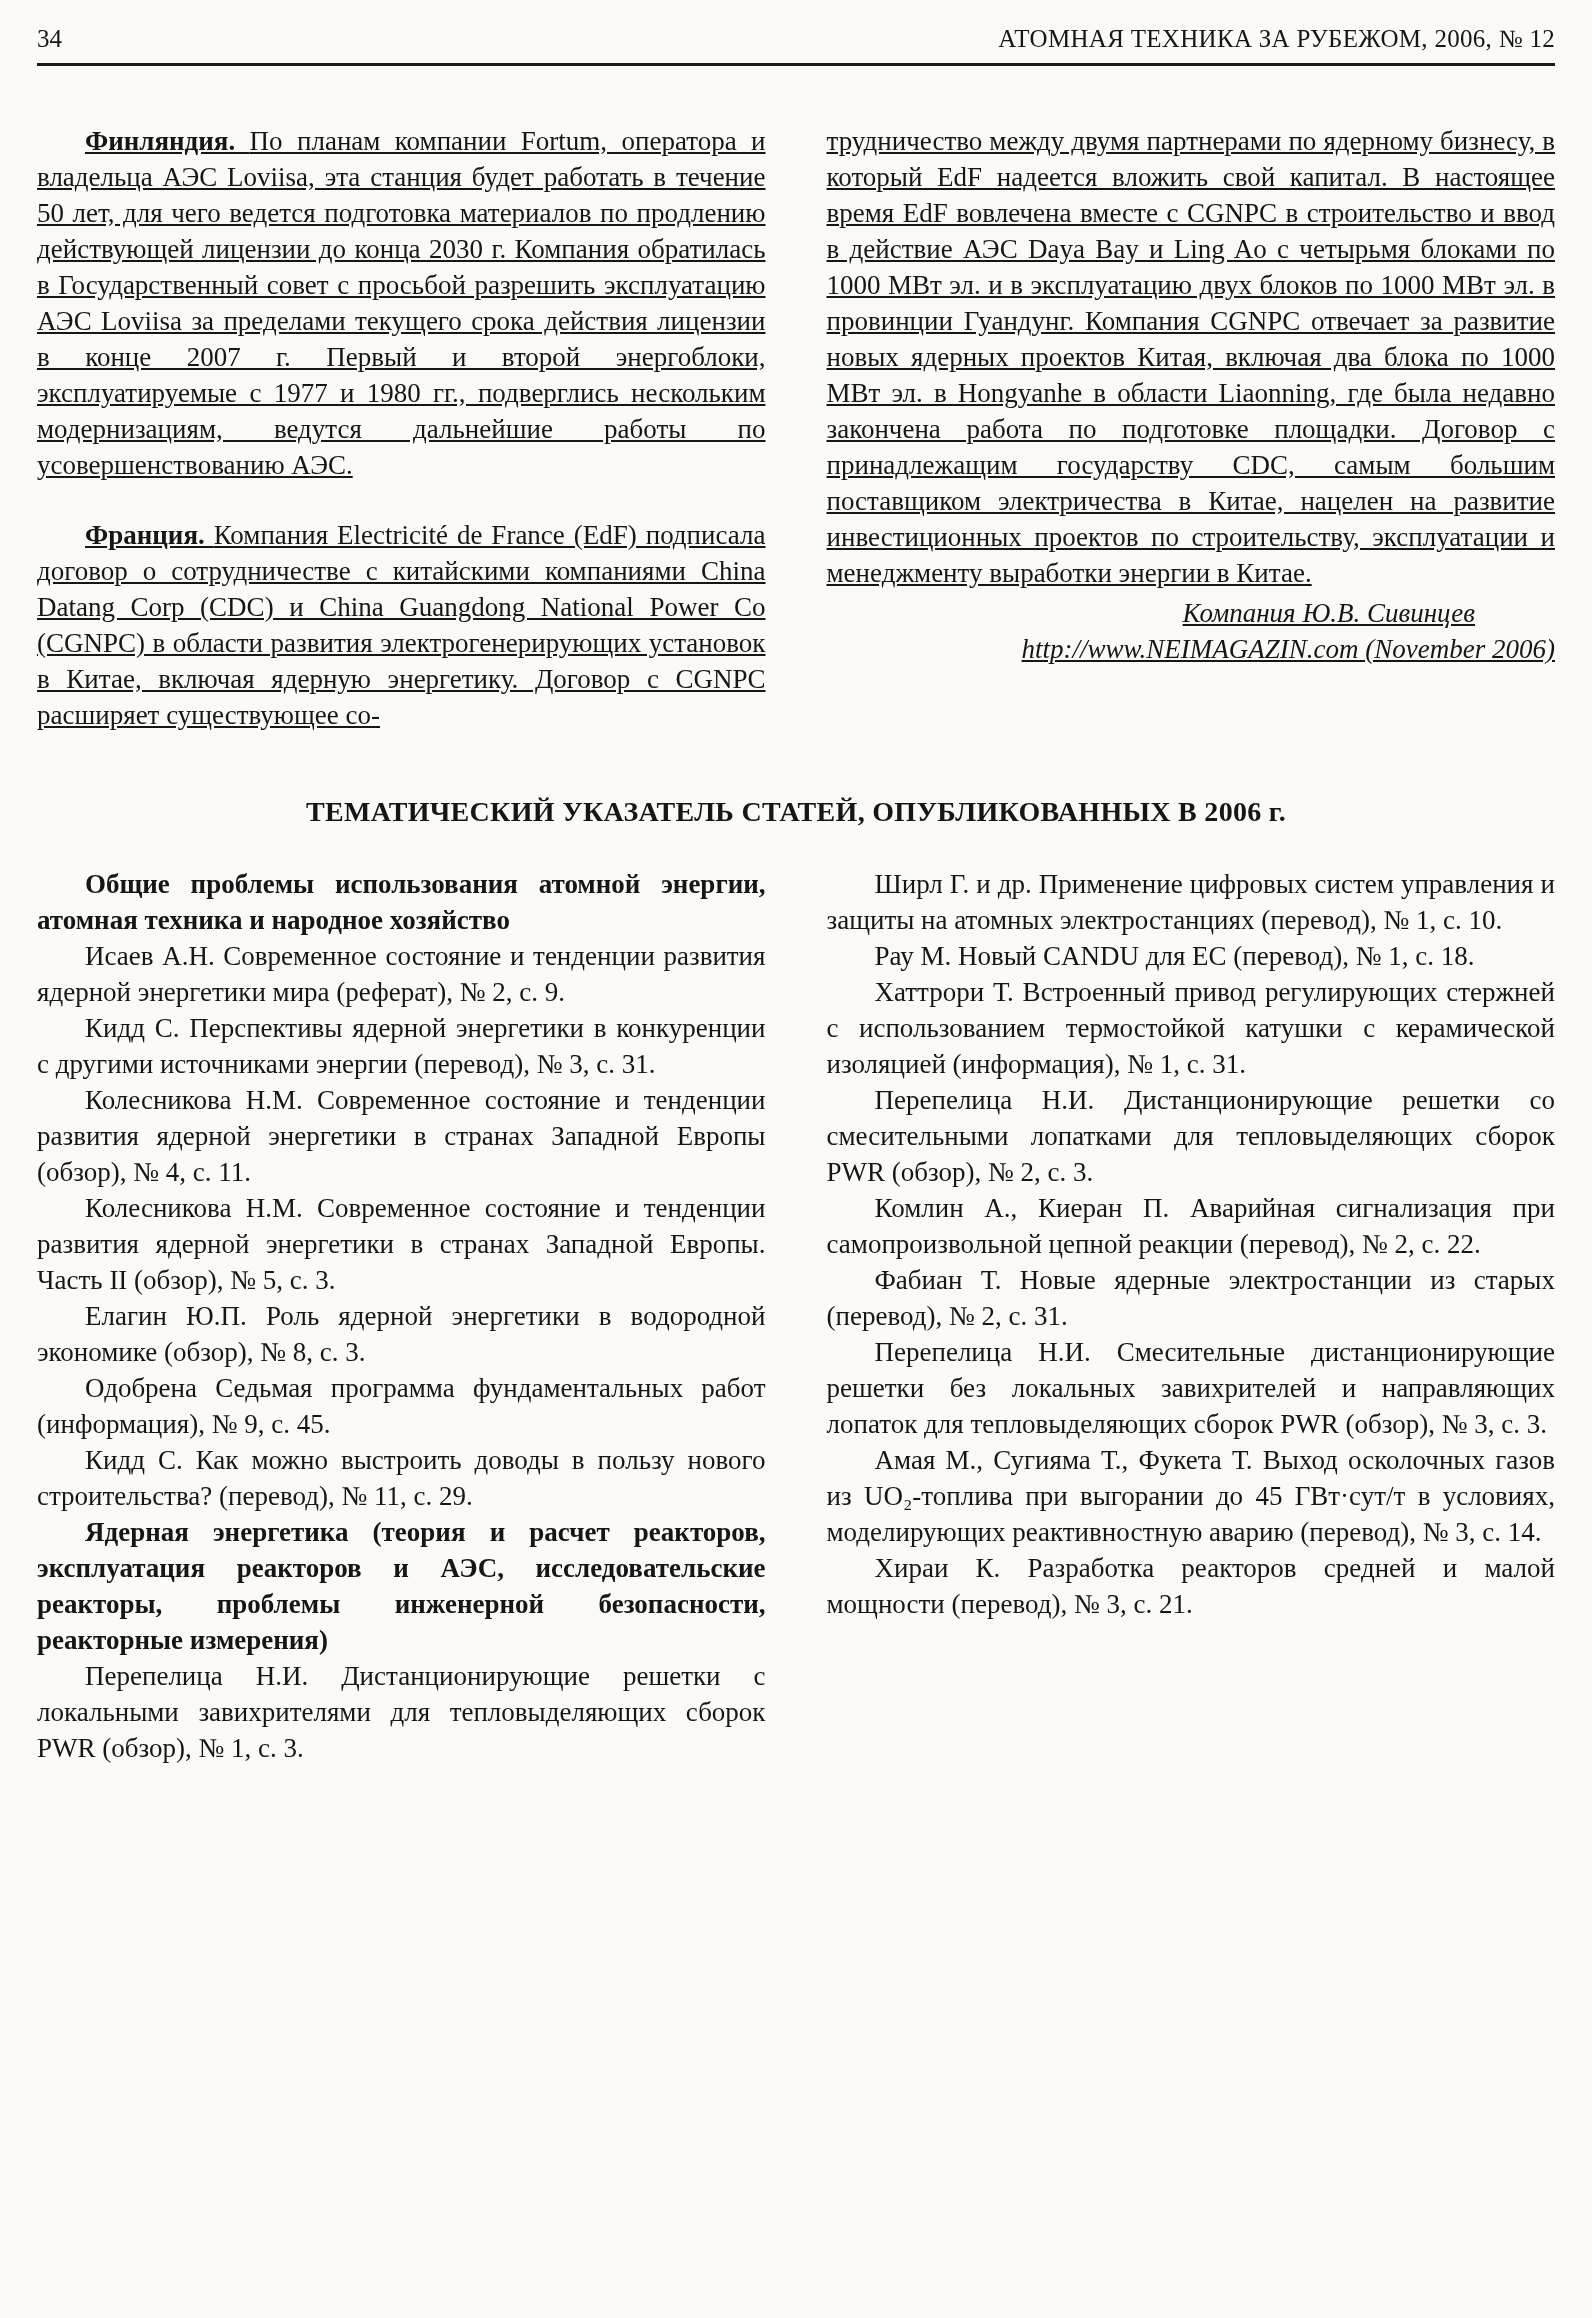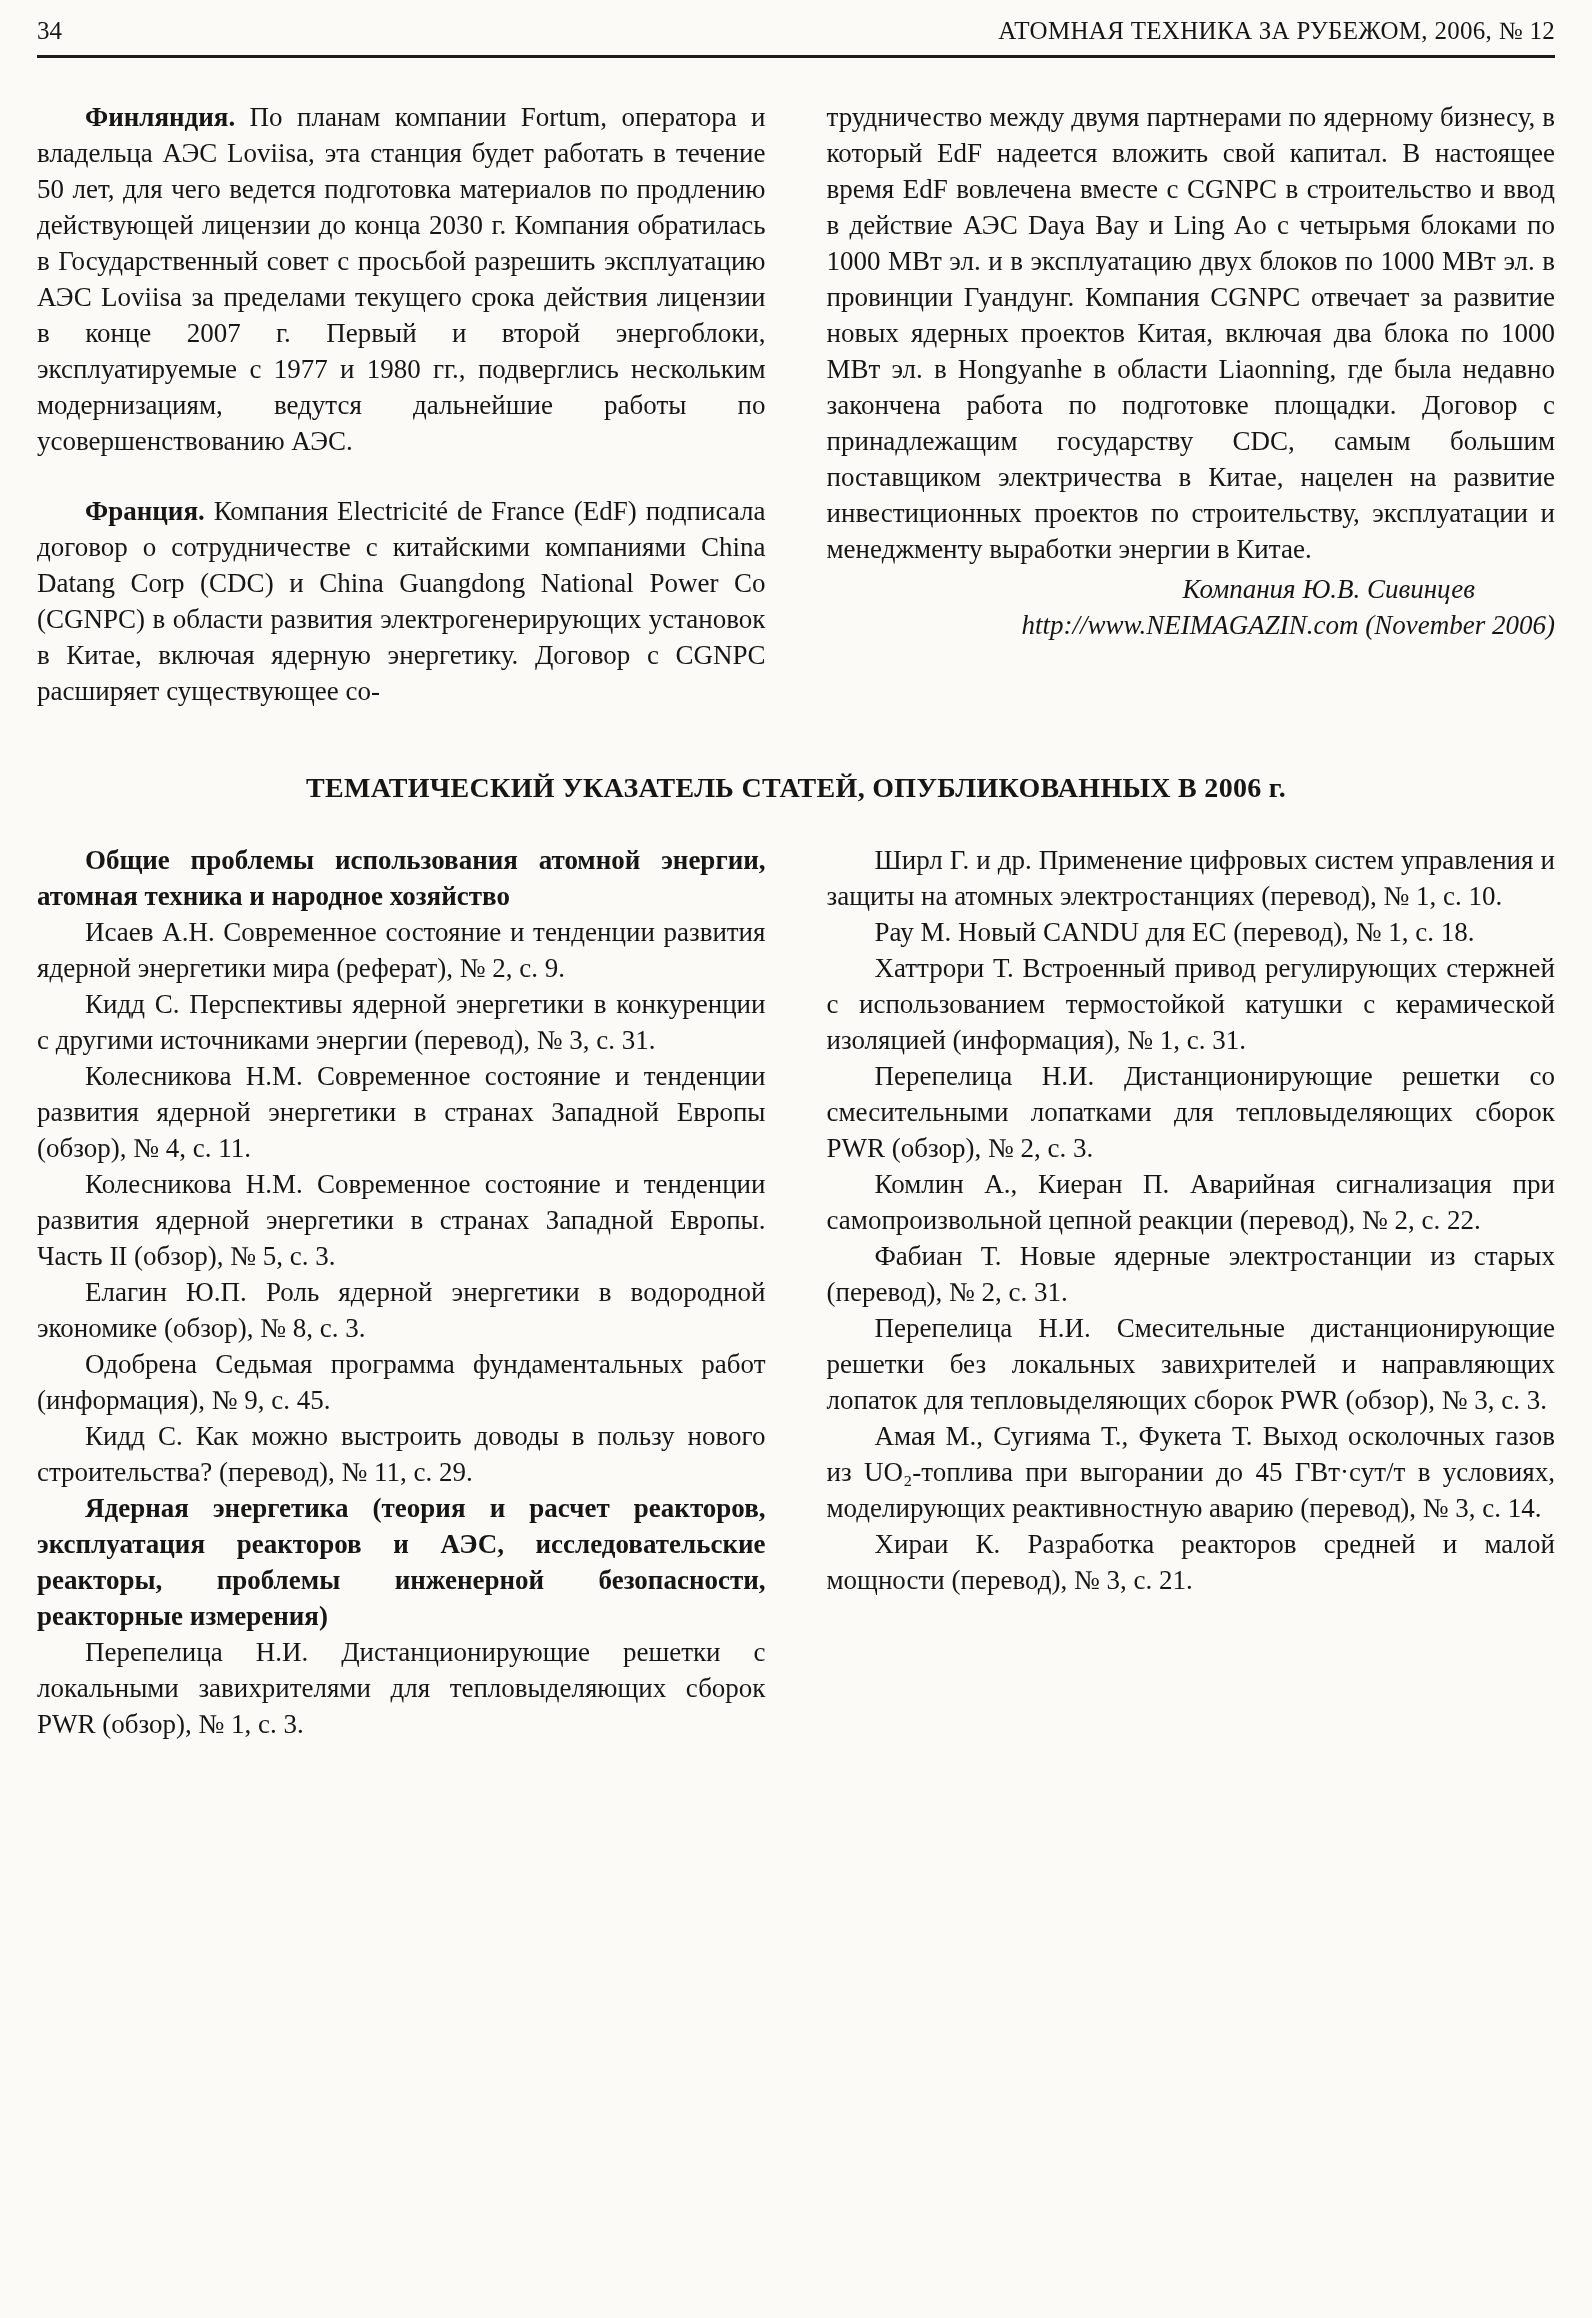--- a/index.html
+++ b/index.html
@@ -9,21 +9,21 @@
   }
   .page {
     position: relative;
     width: 1592px;
     height: 2319px;
     margin: 0 auto;
     background: #fbfaf6;
     color: #161616;
     font-family: "Liberation Serif", "DejaVu Serif", serif;
     box-sizing: border-box;
-    padding: 0 37px;
+    padding: 8px 37px;
     overflow: hidden;
   }
   .page-header {
     display: flex;
     justify-content: space-between;
     align-items: baseline;
     padding-top: 17px;
     font-size: 25px;
     line-height: 1.1;
   }
@@ -35,21 +35,21 @@
     margin-top: 10.6px;
   }
   .two-col {
     display: flex;
     gap: 61px;
   }
   .col {
     flex: 1 1 0;
     min-width: 0;
   }
-  .news-section { margin-top: 41px; }
+  .news-section { margin-top: 57px; text-decoration: underline; }
   .para {
     margin: 0;
     font-size: 27px;
     line-height: 36px;
     text-align: justify;
     text-indent: 48px;
   }
   .para + .para { margin-top: 34px; }
   .para.no-indent { text-indent: 0; }
   .para b { font-weight: bold; }

